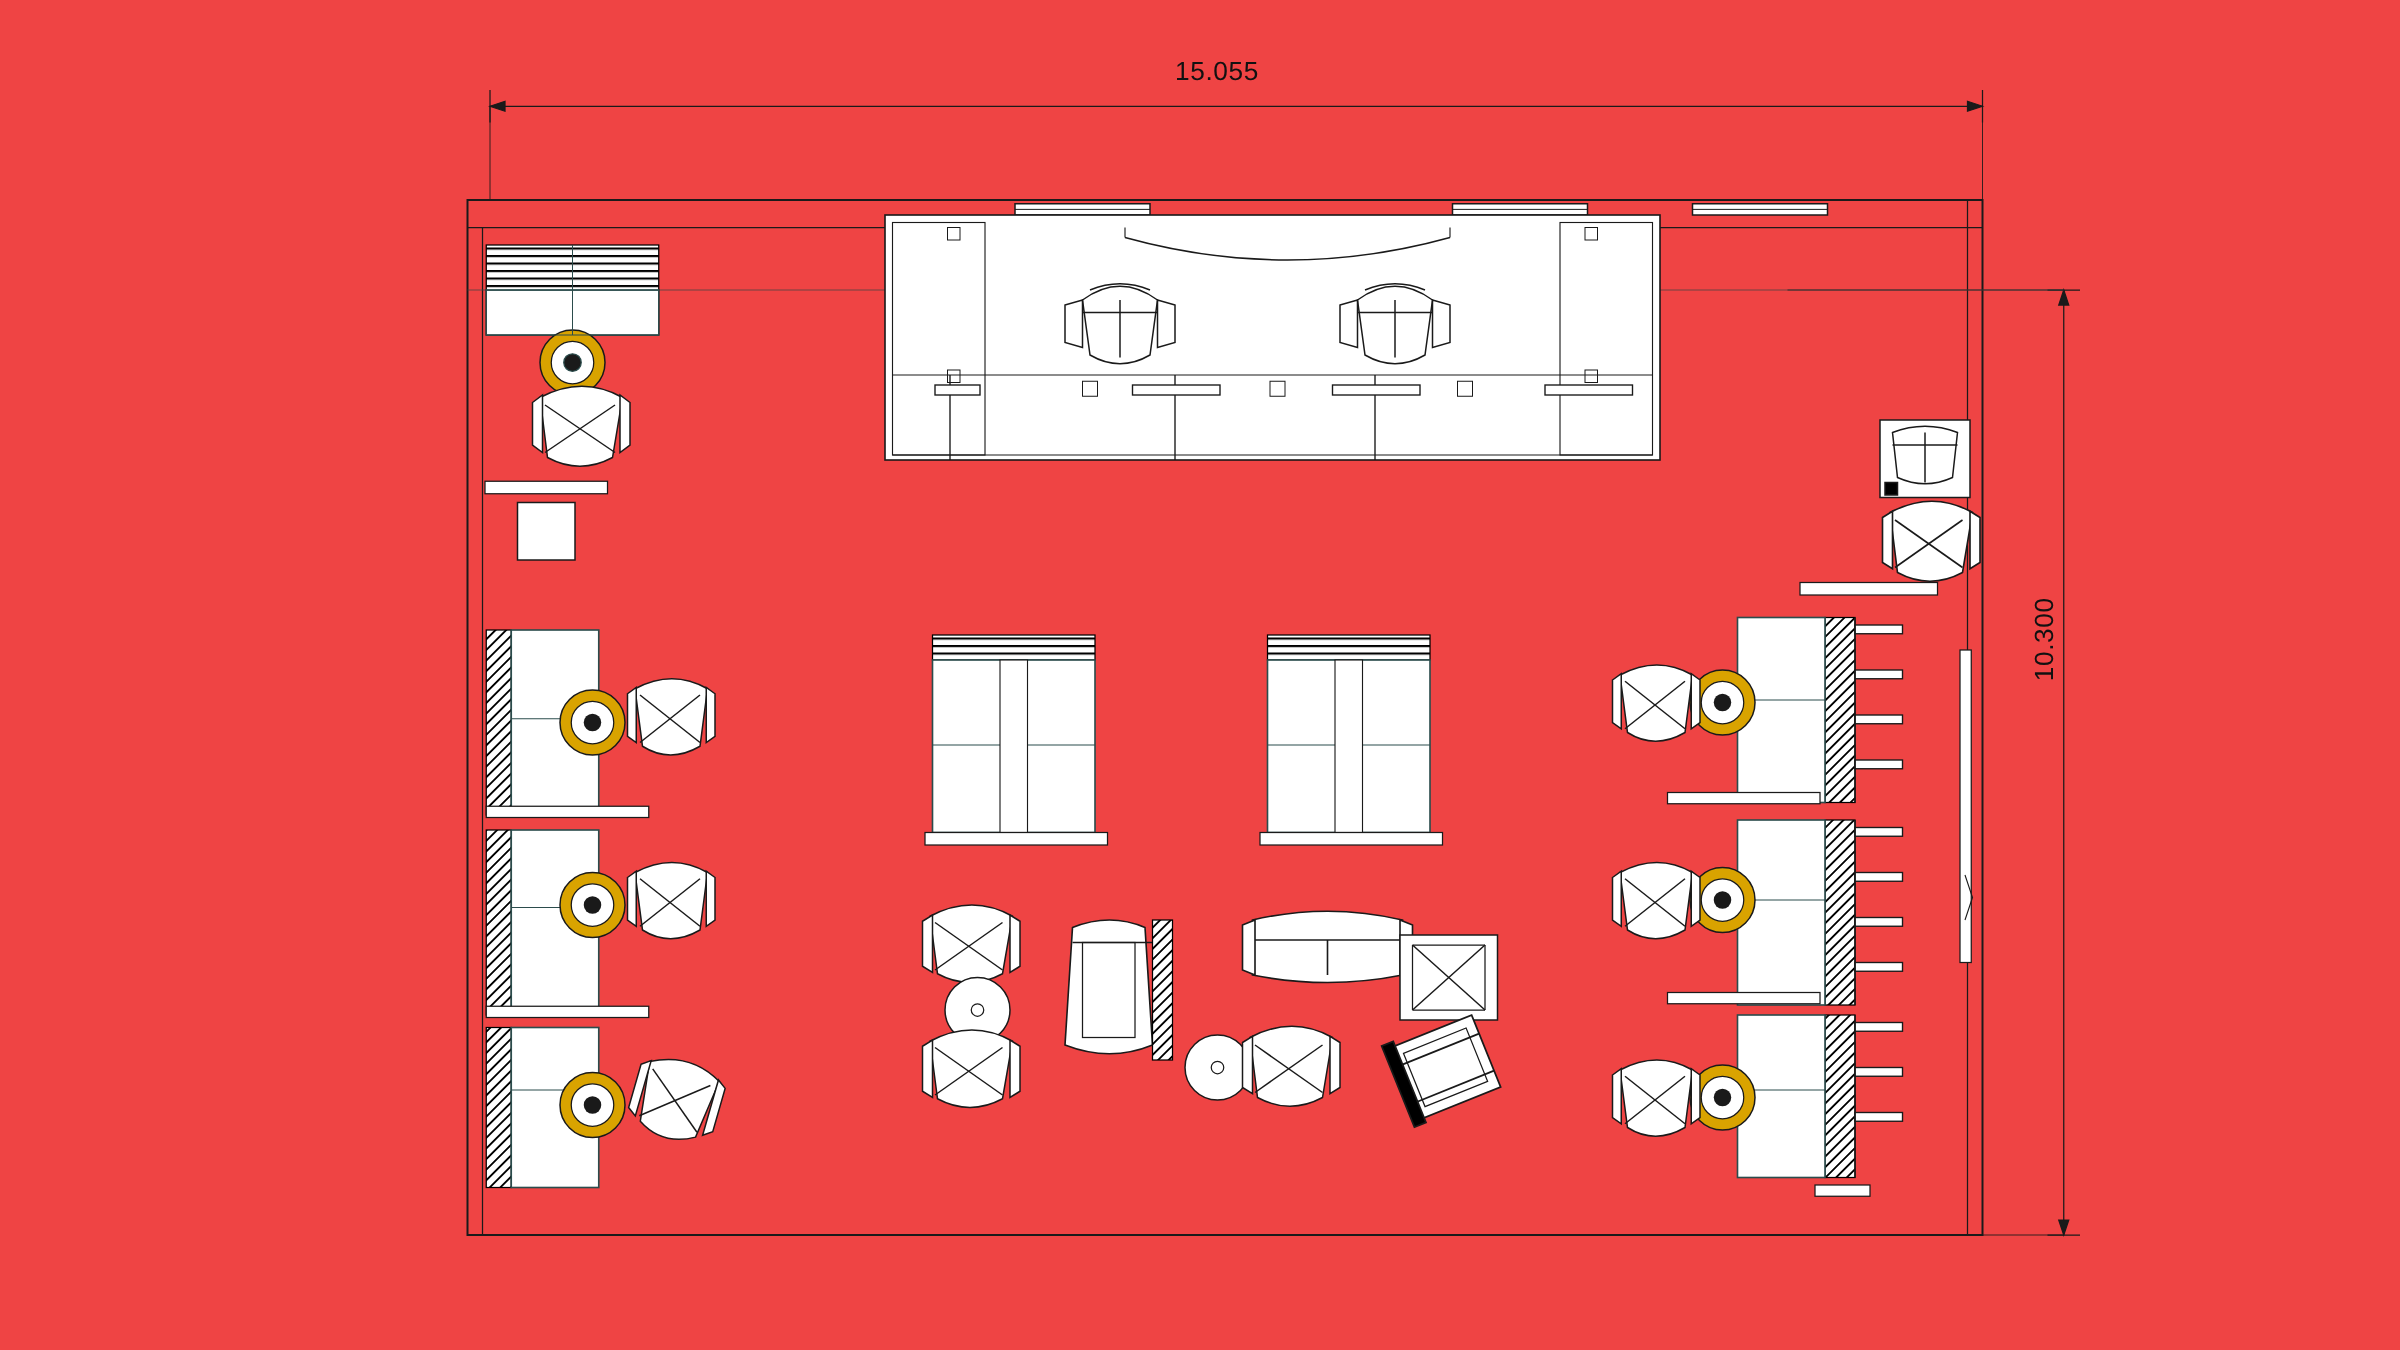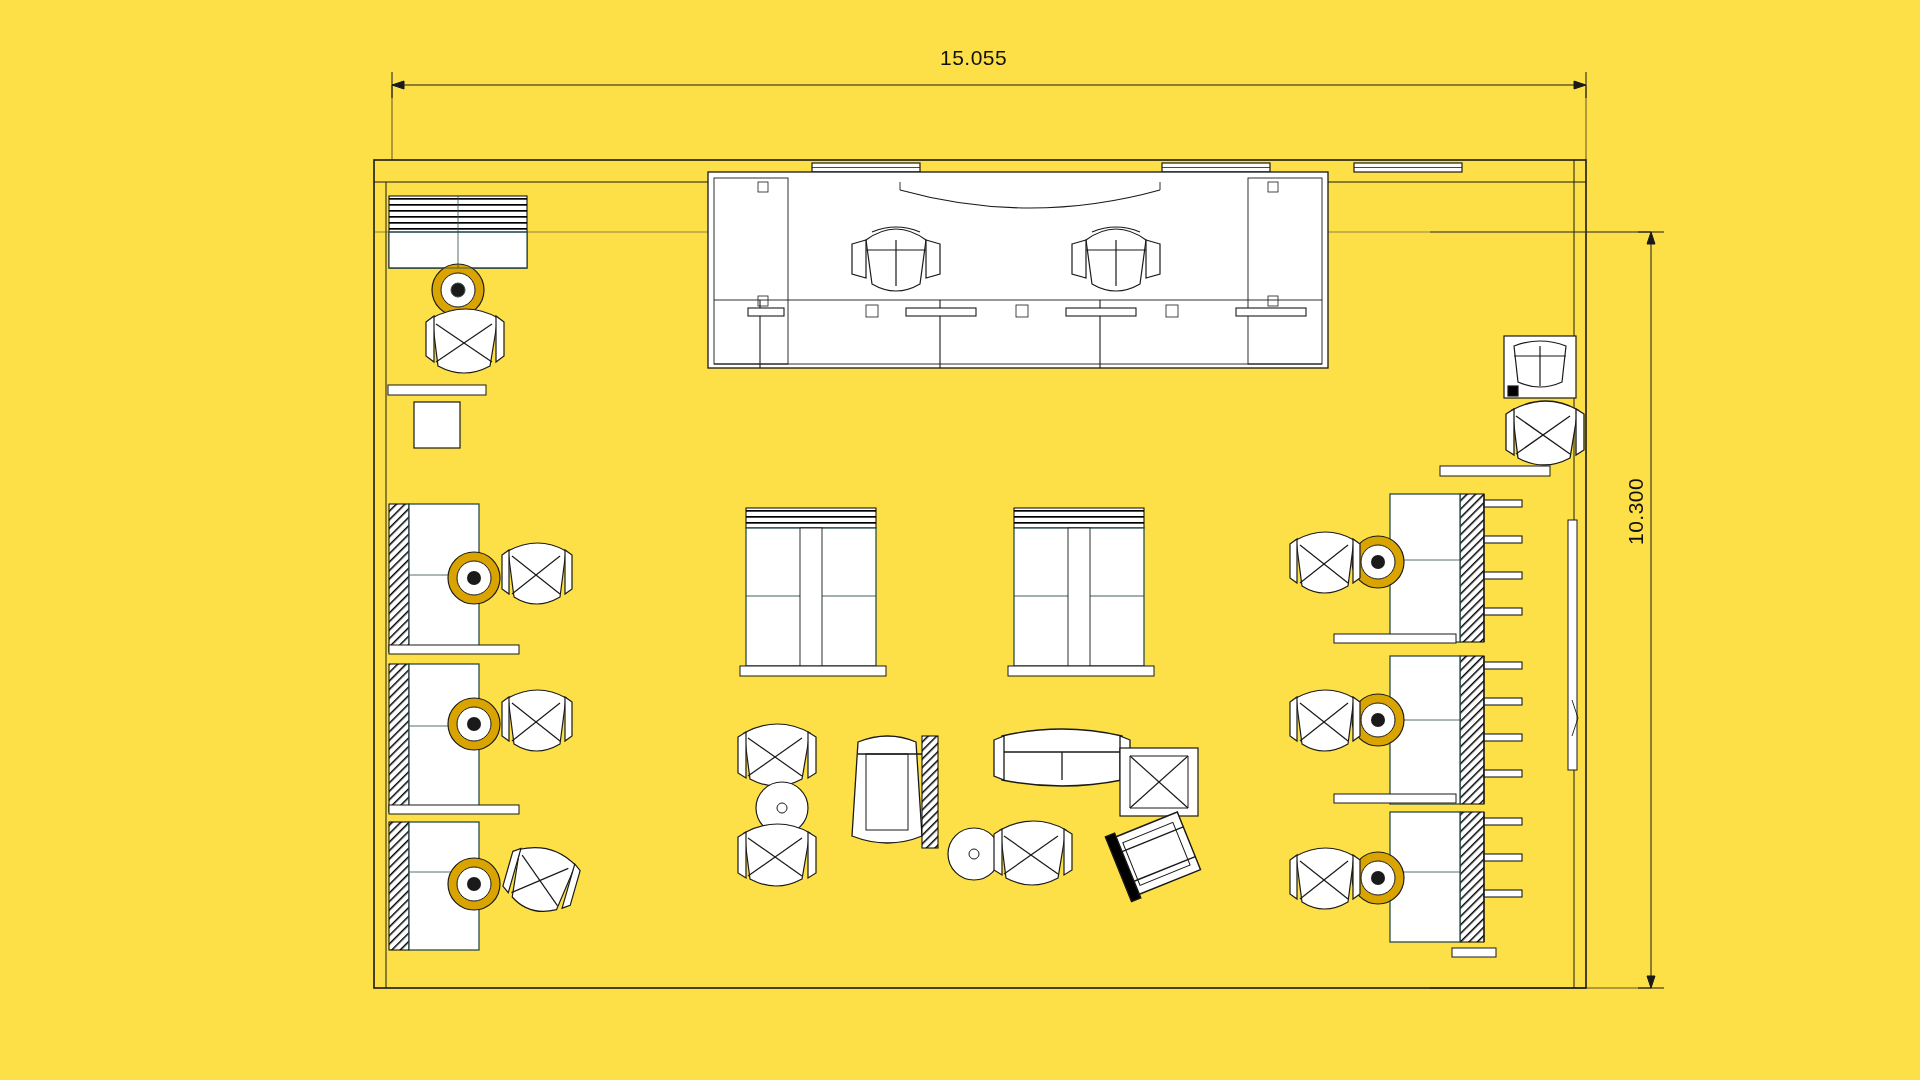--- a/index.html
+++ b/index.html
@@ -8,21 +8,21 @@
     background: #ffffff;
     width: 1920px;
     height: 1080px;
     overflow: hidden;
     font-family: "Liberation Sans", sans-serif;
   }
   #canvas {
     position: relative;
     width: 1920px;
     height: 1080px;
-    background: #fde047;
+    background: #ef4444;
   }
   svg.plan {
     position: absolute;
     left: 0;
     top: 0;
     width: 1920px;
     height: 1080px;
   }
   .dim-label {
     position: absolute;

